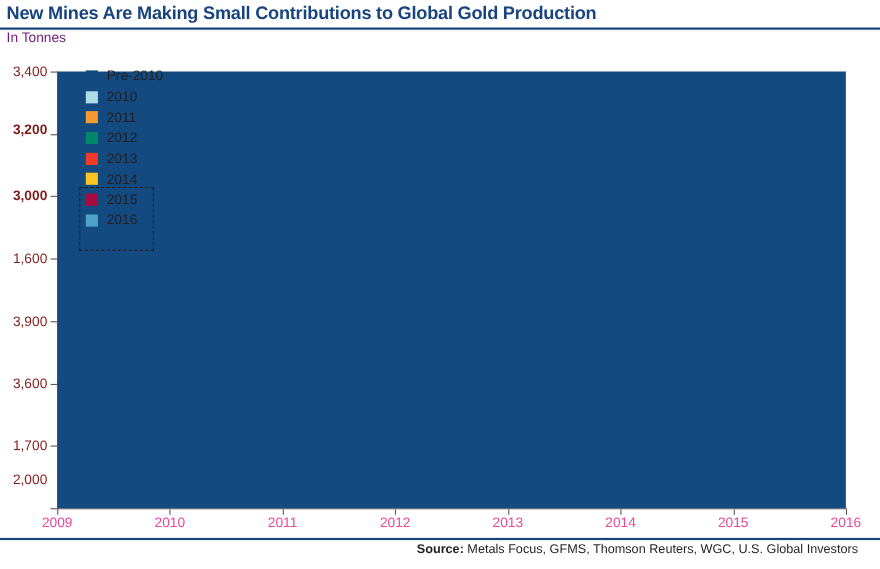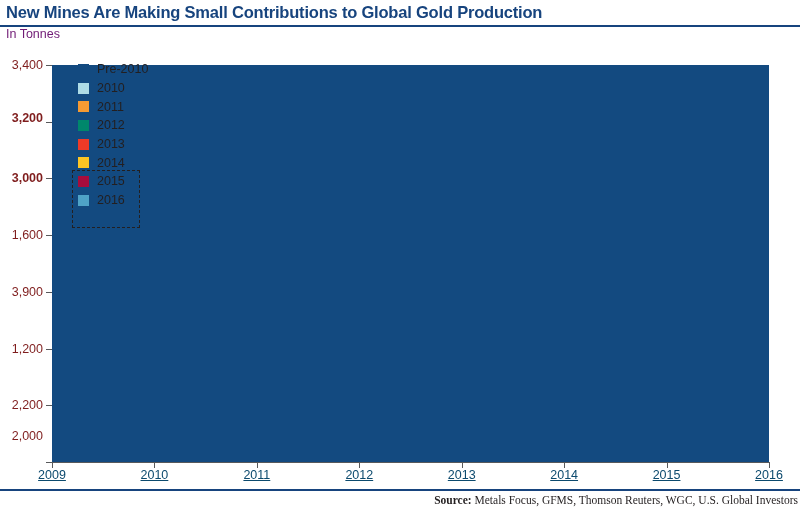--- a/index.html
+++ b/index.html
@@ -97,24 +97,23 @@
     font-size: 12.5px;
     color: #7f1d1d;
     text-align: right;
     white-space: nowrap;
     transform: translateY(-50%);
   }
   .x-tick-label {
     position: absolute;
     top: 468px;
     font-size: 12.5px;
-    color: #0c4a6e;
+    color: #ec4899;
     white-space: nowrap;
     transform: translateX(-50%);
-    text-decoration: underline;
   }
 
   
   #legend {
     position: absolute;
     left: 78px;
     top: 60px;
   }
   .legend-item {
     display: flex;
@@ -146,26 +145,25 @@
   .source-rule {
     position: absolute;
     left: 0px;
     top: 489px;
     width: 800px;
     height: 1.5px;
     background: #17447E;
   }
   #source-line {
     position: absolute;
-    right: 2px;
+    right: 20px;
     top: 494px;
     font-size: 11.5px;
     color: #231F20;
     white-space: nowrap;
-    font-family: Liberation Serif, serif;
   }
   #source-line .source-label {
     font-weight: bold;
   }
 </style>
 </head>
 <body>
 
 <div id="page">
 
@@ -173,23 +171,23 @@
   <div class="title-rule"></div>
   <div class="chart-subtitle">In Tonnes</div>
 
   <div id="y-axis-line" class="axis-line"></div>
   <div id="x-axis-line" class="axis-line"></div>
 
   <div id="y-ticks">
       <div class="y-tick-mark" style="top: 462px;"></div>
       <div class="y-tick-label" style="top: 436px;">2,000</div>
       <div class="y-tick-mark" style="top: 405.286px;"></div>
-      <div class="y-tick-label" style="top: 405.286px;">2,200</div>
+      <div class="y-tick-label" style="top: 405.286px;">1,700</div>
       <div class="y-tick-mark" style="top: 348.571px;"></div>
-      <div class="y-tick-label" style="top: 348.571px;">1,200</div>
+      <div class="y-tick-label" style="top: 348.571px;">3,600</div>
       <div class="y-tick-mark" style="top: 291.857px;"></div>
       <div class="y-tick-label" style="top: 291.857px;">3,900</div>
       <div class="y-tick-mark" style="top: 235.143px;"></div>
       <div class="y-tick-label" style="top: 235.143px;">1,600</div>
       <div class="y-tick-mark" style="top: 178.429px;"></div>
       <div class="y-tick-label" style="top: 178.429px; font-weight: bold;">3,000</div>
       <div class="y-tick-mark" style="top: 121.714px;"></div>
       <div class="y-tick-label" style="top: 118px; font-weight: bold;">3,200</div>
       <div class="y-tick-mark" style="top: 65px;"></div>
       <div class="y-tick-label" style="top: 65px;">3,400</div>

